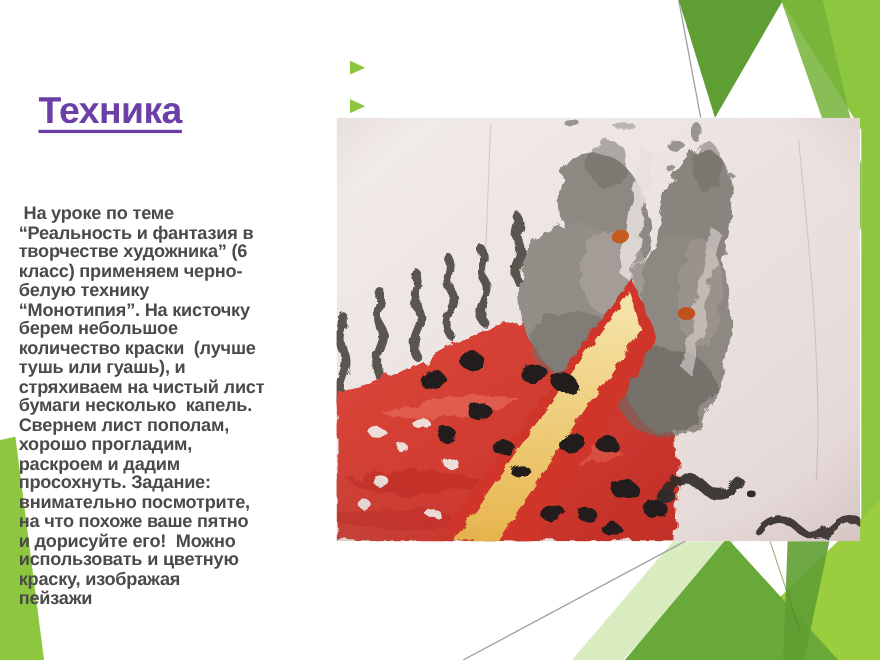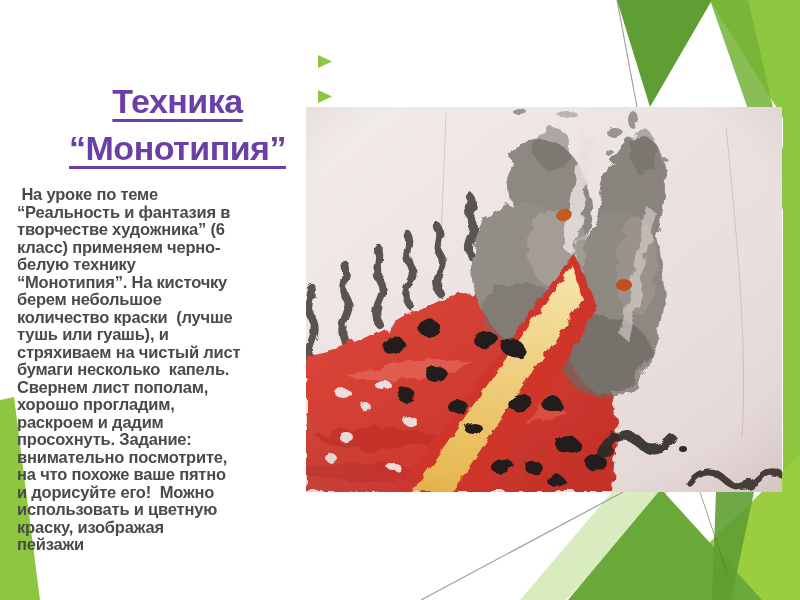--- a/index.html
+++ b/index.html
@@ -2,21 +2,21 @@
 <html style="--title_purple: #6b3fa5; --body_text: #4a4a48; --green_light: #8dc63f; --green_dark: #5f9e33; --green_medium: #68a93a; --green_bright: #9bce3e; --green_pale: #d9ecc0; --green_stripe: #74b237; --painting_bg: #eae1df; --painting_red: #d6362f; --painting_yellow: #eec96e; --painting_gray: #8e8883; --painting_orange: #c65b1f; --line_gray: #a0a0a0;"><head>
 <meta charset="utf-8">
 <style>
   html,body{margin:0;padding:0;}
   body{width:800px;height:600px;overflow:hidden;background:#fff;
        font-family:"Liberation Sans","DejaVu Sans",sans-serif;}
   .slide{position:relative;width:800px;height:600px;background:#fff;}
   .decor{position:absolute;left:0;top:0;width:800px;height:600px;z-index:1;}
   .title{position:absolute;left:35px;top:78px;width:285px;z-index:3;
          color:var(--title_purple,#6b3fa5);font-weight:700;font-size:34px;
-         line-height:47px;letter-spacing:-0.5px;text-align:center;}
+         line-height:47px;letter-spacing:-0.5px;}
   .title span{display:block;text-decoration:underline;
          text-decoration-thickness:3px;text-underline-offset:6px;}
   .body-text{position:absolute;left:17px;top:186px;width:290px;z-index:3;
          color:var(--body_text,#4a4a48);font-weight:700;font-size:16.5px;
          line-height:17.5px;letter-spacing:-0.2px;white-space:pre-wrap;}
   .bullet{position:absolute;width:14px;height:13px;z-index:3;}
   .bullet.b1{left:318px;top:55px;}
   .bullet.b2{left:318px;top:90px;}
   .artwork{position:absolute;left:306px;top:107px;width:476px;height:385px;z-index:2;}
   .artwork svg{display:block;width:476px;height:385px;}
@@ -38,21 +38,20 @@
     <polygon points="800,455 800,600 650,600" style="fill:var(--green_bright,#9bce3e)"></polygon>
     <polygon points="612,492 668,492 566,600 520,600" style="fill:var(--green_pale,#d9ecc0)"></polygon>
     <polygon points="661,489 762,600 568,600" style="fill:var(--green_medium,#68a93a)"></polygon>
     <polygon points="716,492 754,492 731,600 712,600" style="fill:var(--green_dark,#5f9e33)" opacity="0.9"></polygon>
     <line x1="623" y1="492" x2="421" y2="600" style="stroke:var(--line_gray,#a0a0a0)" stroke-width="1.2"></line>
     <line x1="700" y1="492" x2="727" y2="573" stroke="#4f7d2c" stroke-width="1" opacity="0.6"></line>
   </svg>
 
   <div class="title">
     <span>Техника</span>
-    <span>“Монотипия”</span>
   </div>
 
   <div class="body-text"> На уроке по теме
 “Реальность и фантазия в
 творчестве художника” (6
 класс) применяем черно-
 белую технику
 “Монотипия”. На кисточку
 берем небольшое
 количество краски  (лучше

